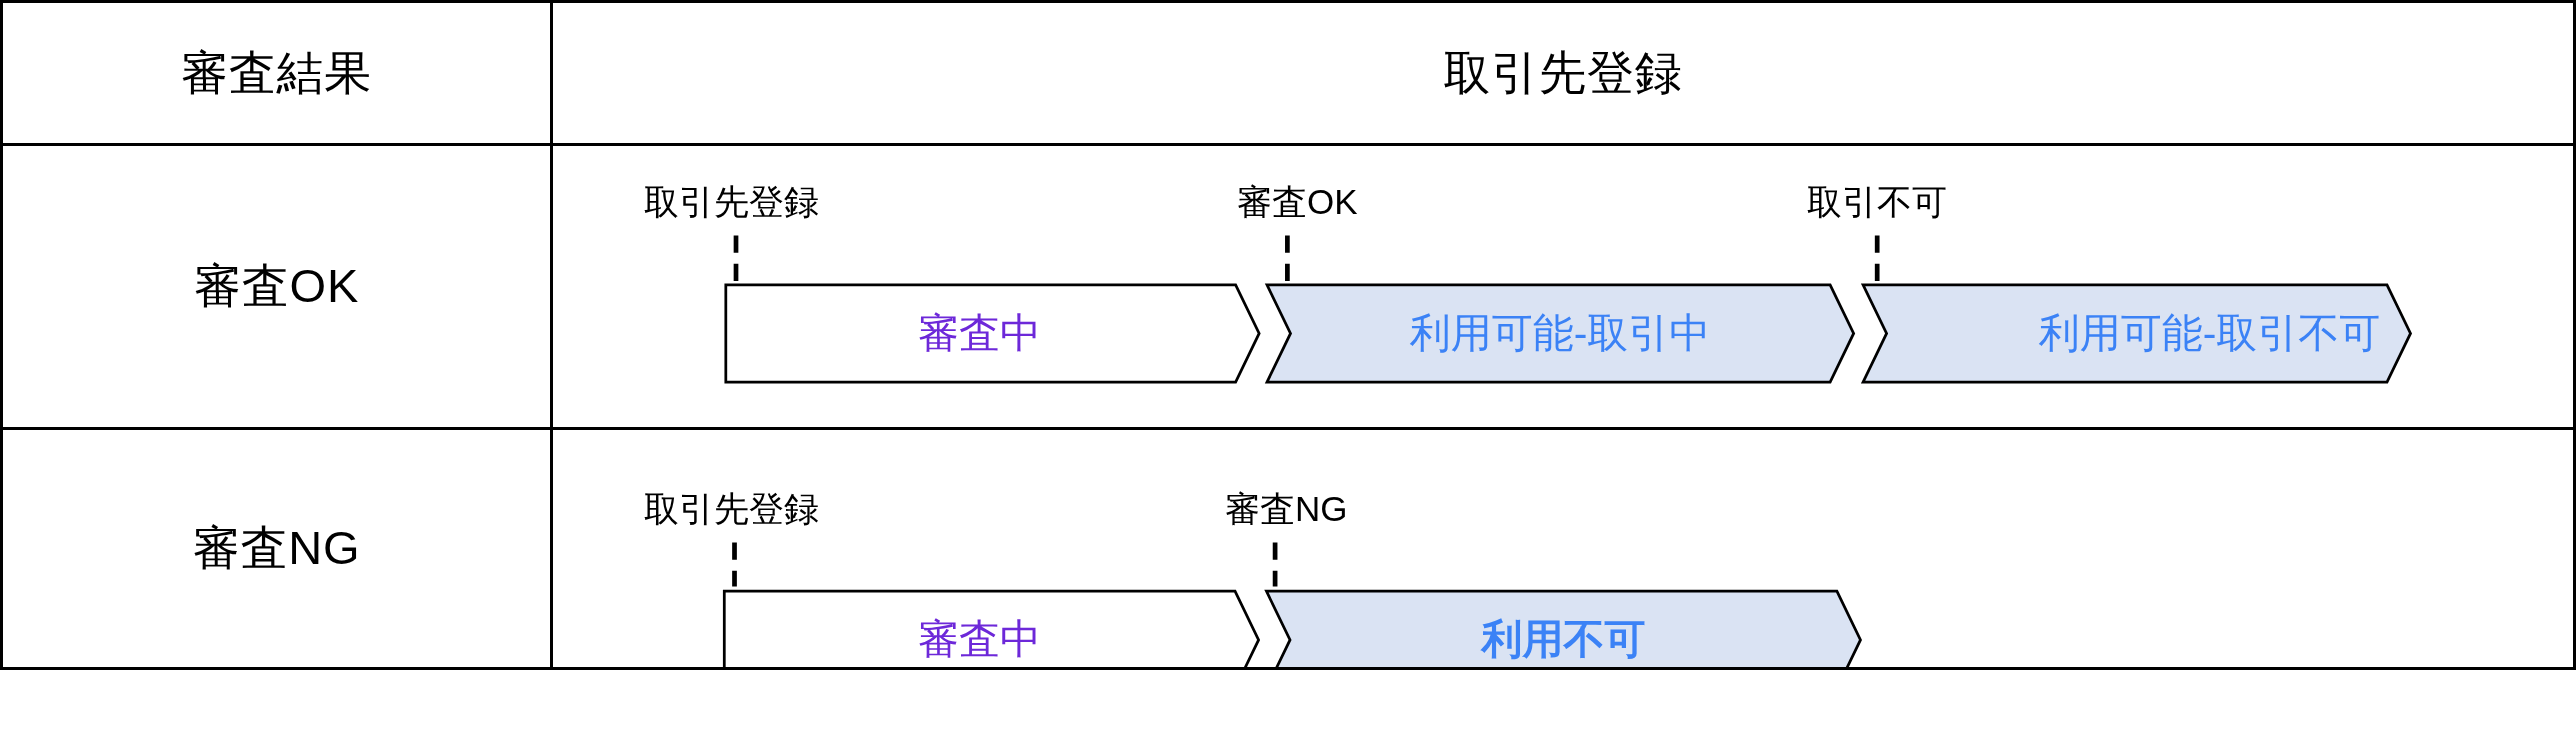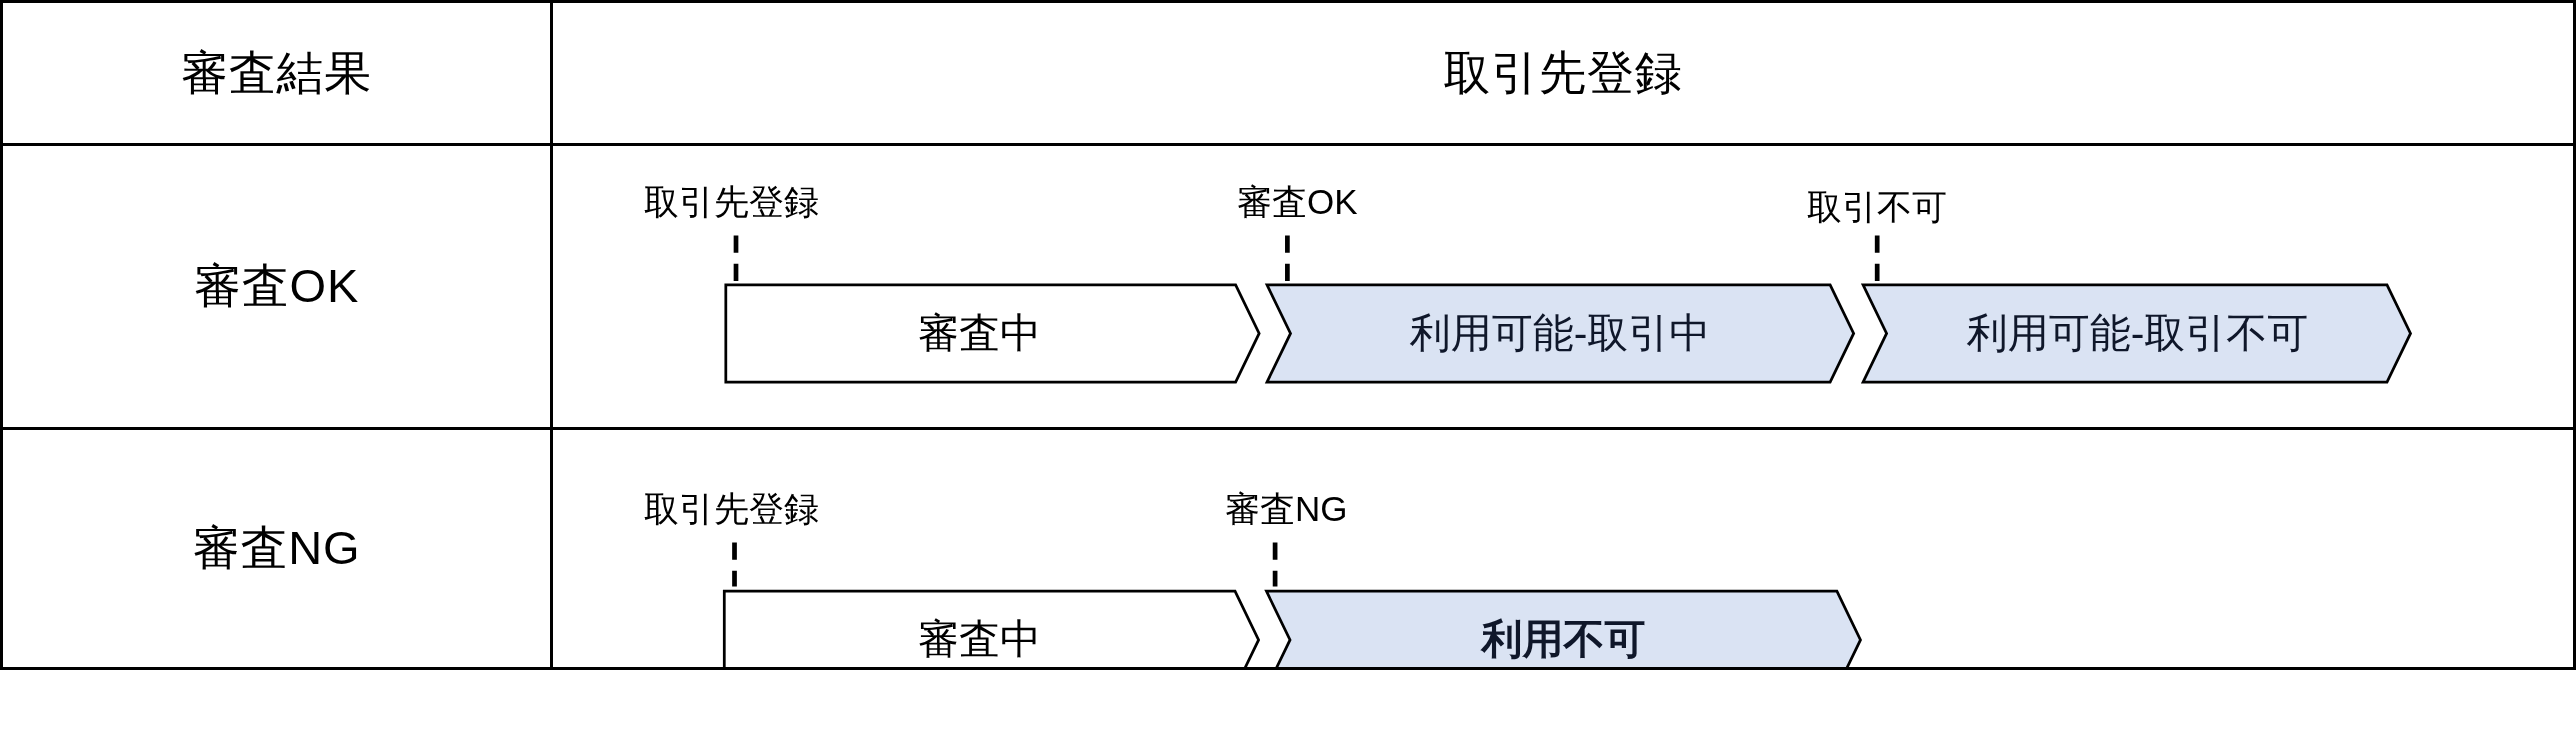--- a/index.html
+++ b/index.html
@@ -19,23 +19,23 @@
   .cell.r1{border-bottom:3.1px solid #000;}
   .center{display:flex;align-items:center;justify-content:center;}
   .big-label{font-size:47px;letter-spacing:0.8px;}
   .diagram{position:relative;overflow:hidden;}
   .diagram svg{position:absolute;left:0;top:0;}
   .evt{
     position:absolute;font-size:35px;line-height:1.15;white-space:nowrap;color:#000;
   }
   .state-text{
     position:absolute;display:flex;align-items:center;justify-content:center;
-    font-size:41px;white-space:nowrap;color:#0f172a;
+    font-size:41px;white-space:nowrap;color:#3b82f6;
   }
-  .state-text.pending{color:#000000;}
+  .state-text.pending{color:#6d28d9;}
   polygon.shape{stroke:#000;stroke-width:3.5;stroke-linejoin:miter;}
   line.dash{stroke:#000;stroke-width:6;stroke-dasharray:22 14;}
 </style>
 </head>
 <body>
 
 <div class="canvas">
   <div class="table">
 
     <div class="cell c1 hdr center big-label">
@@ -52,24 +52,24 @@
       <svg width="2017" height="280" viewBox="0 0 2567 357">
         <line class="dash" x1="231" y1="114" x2="231" y2="172"></line>
         <line class="dash" x1="934" y1="114" x2="934" y2="172"></line>
         <line class="dash" x1="1686" y1="114" x2="1686" y2="172"></line>
         <polygon class="shape" points="218,177 868,177 898,239 868,301 218,301" fill="#FFFFFF"></polygon>
         <polygon class="shape" points="908,177 1626,177 1656,239 1626,301 908,301 938,239" fill="#DAE3F3"></polygon>
         <polygon class="shape" points="1668,177 2336,177 2366,239 2336,301 1668,301 1698,239" fill="#DAE3F3"></polygon>
       </svg>
       <span class="evt" style="left:91px;top:36px;">取引先登録</span>
       <span class="evt" style="left:684px;top:36px;">審査OK</span>
-      <span class="evt" style="left:1254px;top:44px;font-family:Liberation Mono, monospace;">取引不可</span>
+      <span class="evt" style="left:1254px;top:36px;">取引不可</span>
       <div class="state-text pending" style="left:171px;top:139px;width:511px;height:97px;">審査中</div>
       <div class="state-text" style="left:737px;top:139px;width:540px;height:97px;">利用可能-取引中</div>
-      <div class="state-text" style="left:1334px;top:139px;width:501px;height:97px;">利用可能-取引不可</div>
+      <div class="state-text" style="left:1406px;top:139px;width:501px;height:97px;">利用可能-取引不可</div>
     </div>
 
     <div class="cell c1 center big-label">
       <span>審査NG</span>
     </div>
     <div class="cell diagram">
       <svg width="2017" height="302" viewBox="0 0 2567 384">
         <line class="dash" x1="231" y1="143" x2="231" y2="199"></line>
         <line class="dash" x1="919" y1="143" x2="919" y2="199"></line>
         <polygon class="shape" points="218,205 868,205 898,267 868,329 218,329" fill="#FFFFFF"></polygon>

